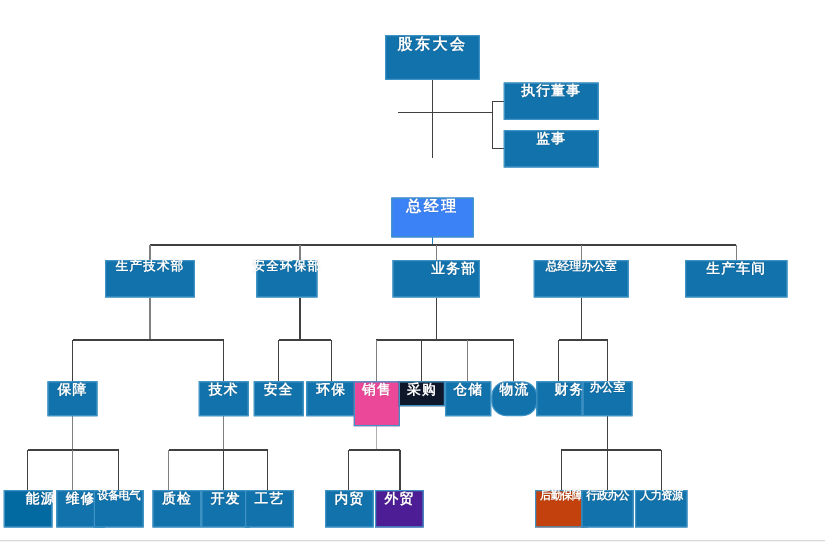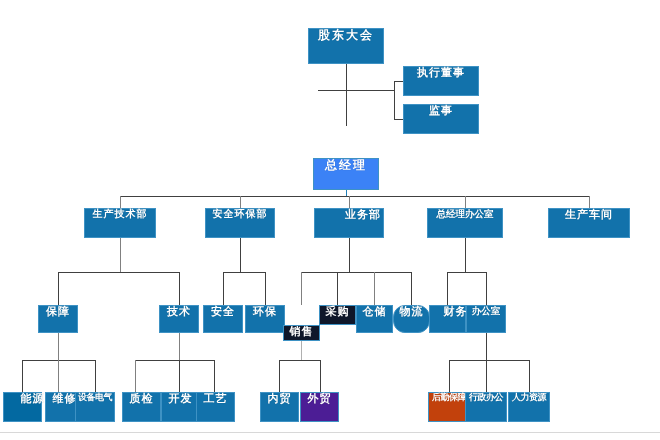--- a/index.html
+++ b/index.html
@@ -126,21 +126,21 @@
       </div>
       <div class="node sz-md" style="left: 403px; top: 104px; width: 76px; height: 30px; background: rgb(18, 114, 171); border-color: rgb(62, 146, 196); color: rgb(255, 255, 255);">
         <span>监事</span>
       </div>
       <div class="node sz-lg" style="left: 313px; top: 126px; width: 66px; height: 32px; background: #3b82f6; border-color: rgb(62, 146, 196); color: rgb(255, 255, 255); margin-top: 32px;">
         <span>总经理</span>
       </div>
       <div class="node sz-sm" style="left: 84px; top: 208px; width: 72px; height: 30px; background: rgb(18, 114, 171); border-color: rgb(62, 146, 196); color: rgb(255, 255, 255);">
         <span>生产技术部</span>
       </div>
-      <div class="node sz-sm" style="left: 205px; top: 208px; width: 70px; height: 30px; background: rgb(18, 114, 171); border-color: rgb(62, 146, 196); color: rgb(255, 255, 255);">
+      <div class="node sz-sm" style="left: 205px; top: 208px; width: 49px; height: 30px; background: rgb(18, 114, 171); border-color: rgb(62, 146, 196); color: rgb(255, 255, 255);">
         <span>安全环保部</span>
       </div>
       <div class="node sz-md" style="left: 314px; top: 208px; width: 70px; height: 30px; background: rgb(18, 114, 171); border-color: rgb(62, 146, 196); color: rgb(255, 255, 255); padding-left: 28px;">
         <span>业务部</span>
       </div>
       <div class="node sz-xs" style="left: 427px; top: 208px; width: 76px; height: 30px; background: rgb(18, 114, 171); border-color: rgb(62, 146, 196); color: rgb(255, 255, 255);">
         <span>总经理办公室</span>
       </div>
       <div class="node sz-md" style="left: 548px; top: 208px; width: 82px; height: 30px; background: rgb(18, 114, 171); border-color: rgb(62, 146, 196); color: rgb(255, 255, 255);">
         <span>生产车间</span>
@@ -150,21 +150,21 @@
       </div>
       <div class="node sz-md" style="left: 159px; top: 305px; width: 40px; height: 28px; background: rgb(18, 114, 171); border-color: rgb(62, 146, 196); color: rgb(255, 255, 255);">
         <span>技术</span>
       </div>
       <div class="node sz-md" style="left: 203px; top: 305px; width: 40px; height: 28px; background: rgb(18, 114, 171); border-color: rgb(62, 146, 196); color: rgb(255, 255, 255);">
         <span>安全</span>
       </div>
       <div class="node sz-md" style="left: 245px; top: 305px; width: 40px; height: 28px; background: rgb(18, 114, 171); border-color: rgb(62, 146, 196); color: rgb(255, 255, 255);">
         <span>环保</span>
       </div>
-      <div class="node sz-md" style="left: 283px; top: 305px; width: 37px; height: 16px; background: #0f172a; border-color: rgb(62, 146, 196); color: rgb(255, 255, 255); margin-top: 20px;">
+      <div class="node sz-md" style="left: 283px; top: 305px; width: 37px; height: 36px; background: #ec4899; border-color: rgb(62, 146, 196); color: rgb(255, 255, 255);">
         <span>销售</span>
       </div>
       <div class="node sz-md" style="left: 319px; top: 305px; width: 37px; height: 20px; background: #0f172a; border-color: rgb(62, 146, 196); color: rgb(255, 255, 255);">
         <span>采购</span>
       </div>
       <div class="node sz-md" style="left: 356px; top: 305px; width: 37px; height: 28px; background: rgb(18, 114, 171); border-color: rgb(62, 146, 196); color: rgb(255, 255, 255);">
         <span>仓储</span>
       </div>
       <div class="node sz-md" style="left: 393px; top: 305px; width: 37px; height: 28px; background: rgb(18, 114, 171); border-color: rgb(62, 146, 196); color: rgb(255, 255, 255); border-radius: 12px;">
         <span>物流</span>

